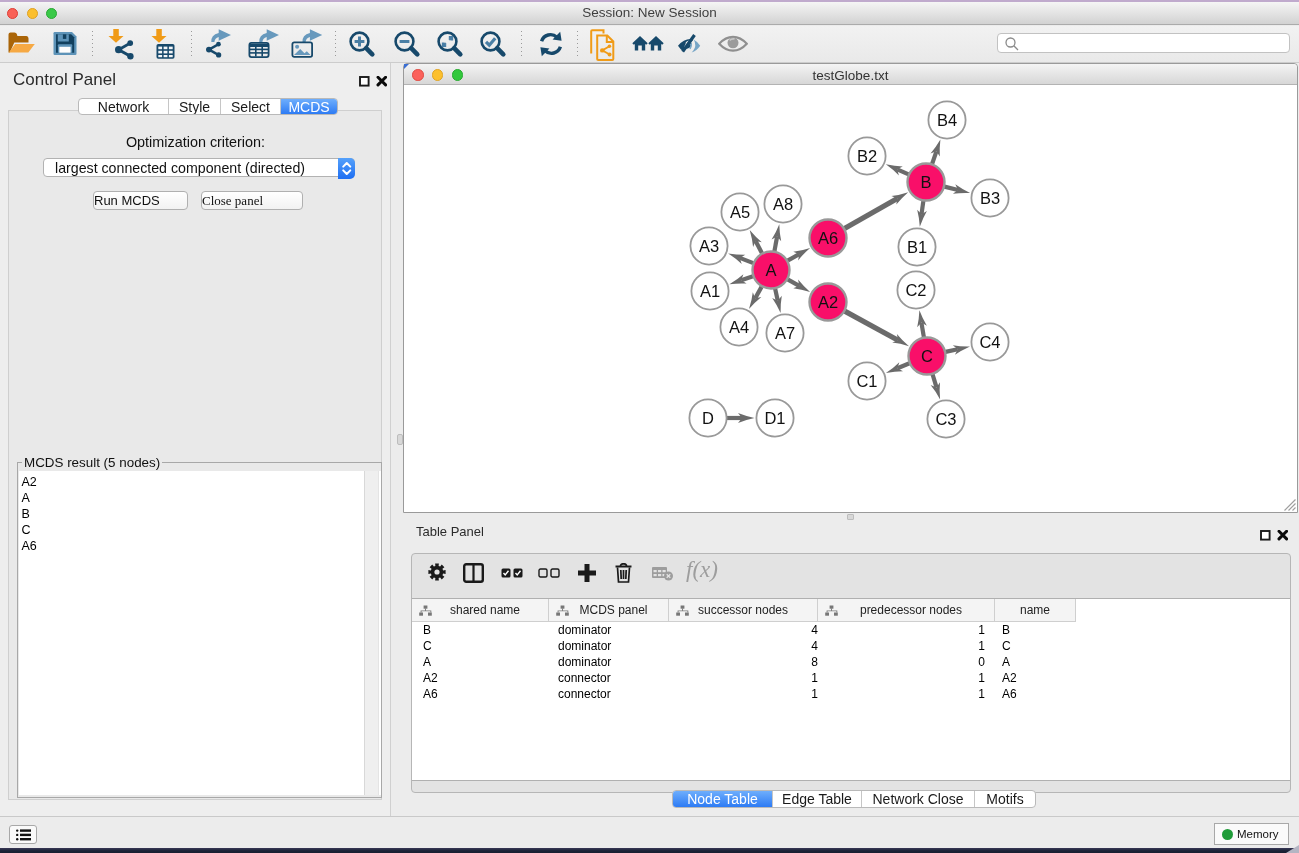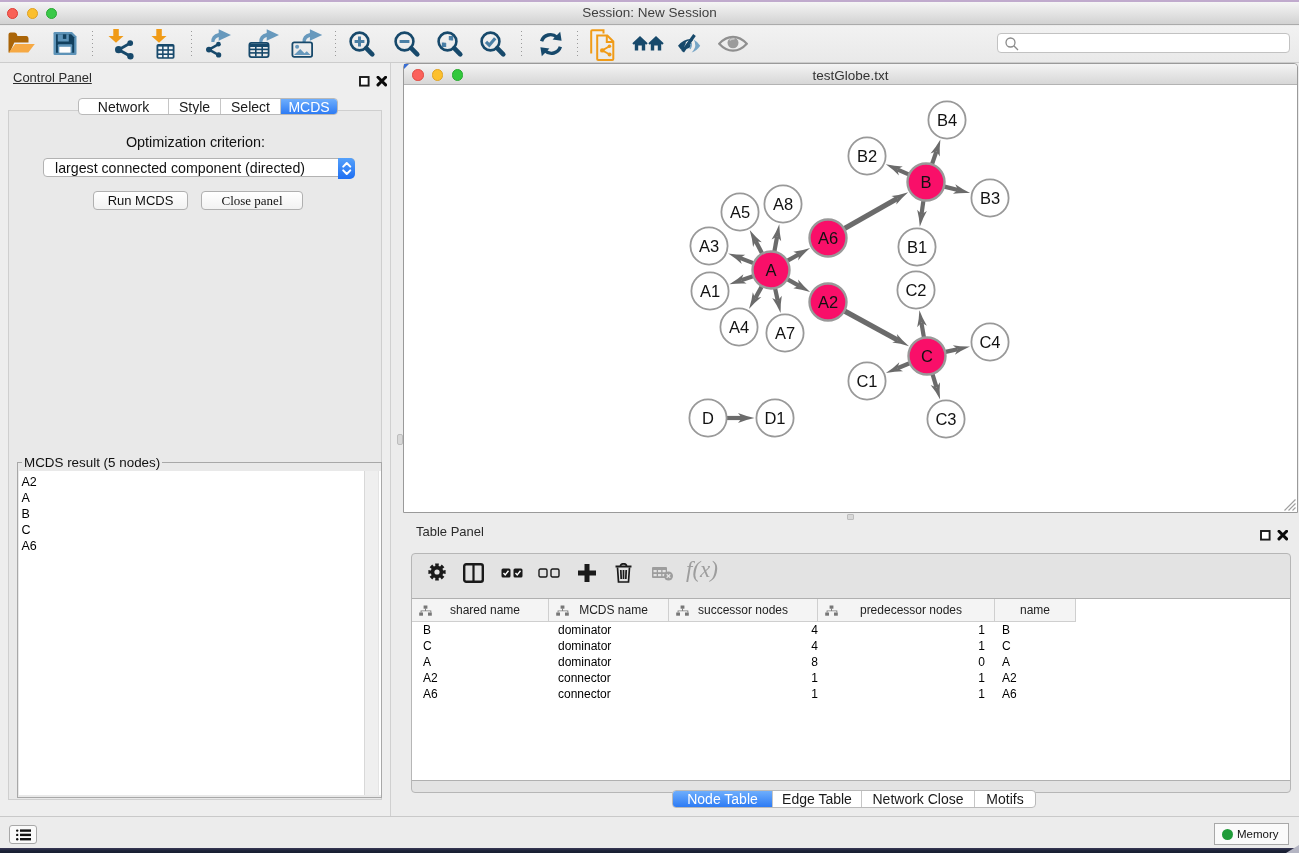--- a/index.html
+++ b/index.html
@@ -19,37 +19,37 @@
 #toolbar { left:0; top:26px; width:1299px; height:37px;
   background:linear-gradient(#f2f2f2,#e9e9e9); border-bottom:1px solid #cccccc; }
 .tsep { position:absolute; top:5px; height:28px; width:1px;
   background-image:repeating-linear-gradient(#9a9a9a 0 1.5px, transparent 1.5px 4px); }
 .ticon { position:absolute; top:0px; }
 #searchbox { position:absolute; left:997px; top:7px; width:293px; height:20px; background:#fff;
   border:1px solid #c2c2c2; border-radius:4px; }
 
 
 #cp { left:0; top:63px; width:391px; height:755px; background:#eeeeee; border-right:1px solid #d0d0d0;}
-#cp-title { position:absolute; left:13px; top:7px; font-size:13px; color:#2b2b2b;text-decoration:underline; }
+#cp-title { position:absolute; left:13px; top:7px; font-size:17px; color:#2b2b2b; }
 #cp-inner { position:absolute; left:8px; top:47px; width:374px; height:690px;
   background:#e9e9e9; border:1px solid #cfcfcf; }
 #cp-tabs { position:absolute; left:78px; top:34.5px; height:17px; display:flex;
   border:1px solid #b9b9b9; border-radius:4px; background:#fff; overflow:hidden; z-index:5;}
 #cp-tabs .seg { font-size:14px; color:#1a1a1a; text-align:center; line-height:16px; border-right:1px solid #c6c6c6;}
 #cp-tabs .seg:last-child { border-right:none; }
 #cp-tabs .sel { background:linear-gradient(#6eaefc,#2d7bf4); color:#fff; }
 .winbtns { position:absolute; }
 #optlabel { position:absolute; left:0; top:71px; width:391px; text-align:center; font-size:14.4px; color:#111;}
 #dropdown { position:absolute; left:43px; top:95px; width:312px; height:19px; background:#fff;
   border:1px solid #b2b2b2; border-radius:4px; font-size:14.2px; color:#111; line-height:18px;
   padding-left:11px; }
 #dropdown .caps { position:absolute; right:-1px; top:-1px; width:17.5px; height:21px; border-radius:0 5px 5px 0;
   background:linear-gradient(#55a1fb,#1e6ef2); }
 .btn { position:absolute; height:19px; background:linear-gradient(#ffffff,#f2f2f2); border:1px solid #b0b0b0;
-  border-radius:4px; font-size:13px; color:#111; text-align:center; line-height:17px; }
+  border-radius:4px; font-size:13px; color:#111; line-height:17px; }
 #fieldset { position:absolute; left:17px; top:399px; width:365px; height:336px;
   border:1px solid #a8a8a8; }
 #fieldlegend { position:absolute; left:4px; top:-8px; font-size:13.4px; color:#111;
   background:#e9e9e9; padding:0 2px; line-height:15px; }
 #mcdslist { position:absolute; left:1px; top:8px; width:362px; height:324px; background:#fff; font-size:12.5px;
   color:#000; line-height:16px; padding:3px 0 0 2.5px; }
 #mcdssb { position:absolute; right:2px; top:8px; width:15px; height:324px; background:#efefef;
   border-left:1px solid #d8d8d8; border-right:1px solid #e4e4e4; }
 
 
@@ -466,21 +466,21 @@
               <path d="M6 3.5 L6.9 3.5 L6.9 5.4 L12.3 5.4 L12.3 7.6 L11.4 7.6 L11.4 6.3 L6.9 6.3 L6.9 5.4 L6 5.4 Z M1.6 5.4 L6.9 5.4 L6.9 6.3 L2.5 6.3 L2.5 7.6 L1.6 7.6 Z"></path>
             </g>
           </svg><span style="margin-left:10px;">shared name</span></div>
 <div class="hcell" style="left:137px; width:120px;"><svg width="13" height="12" viewBox="0 0 13 12" style="position:absolute;left:7px;top:6px;">
             <g fill="#777">
               <rect x="4.6" y="0.5" width="3.8" height="3.2"></rect>
               <rect x="0.2" y="7.5" width="3.8" height="3.2"></rect>
               <rect x="9" y="7.5" width="3.8" height="3.2"></rect>
               <path d="M6 3.5 L6.9 3.5 L6.9 5.4 L12.3 5.4 L12.3 7.6 L11.4 7.6 L11.4 6.3 L6.9 6.3 L6.9 5.4 L6 5.4 Z M1.6 5.4 L6.9 5.4 L6.9 6.3 L2.5 6.3 L2.5 7.6 L1.6 7.6 Z"></path>
             </g>
-          </svg><span style="margin-left:10px;">MCDS name</span></div>
+          </svg><span style="margin-left:10px;">MCDS panel</span></div>
 <div class="hcell" style="left:257px; width:149px;"><svg width="13" height="12" viewBox="0 0 13 12" style="position:absolute;left:7px;top:6px;">
             <g fill="#777">
               <rect x="4.6" y="0.5" width="3.8" height="3.2"></rect>
               <rect x="0.2" y="7.5" width="3.8" height="3.2"></rect>
               <rect x="9" y="7.5" width="3.8" height="3.2"></rect>
               <path d="M6 3.5 L6.9 3.5 L6.9 5.4 L12.3 5.4 L12.3 7.6 L11.4 7.6 L11.4 6.3 L6.9 6.3 L6.9 5.4 L6 5.4 Z M1.6 5.4 L6.9 5.4 L6.9 6.3 L2.5 6.3 L2.5 7.6 L1.6 7.6 Z"></path>
             </g>
           </svg><span style="margin-left:0;">successor nodes</span></div>
 <div class="hcell" style="left:406px; width:177px;"><svg width="13" height="12" viewBox="0 0 13 12" style="position:absolute;left:7px;top:6px;">
             <g fill="#777">

